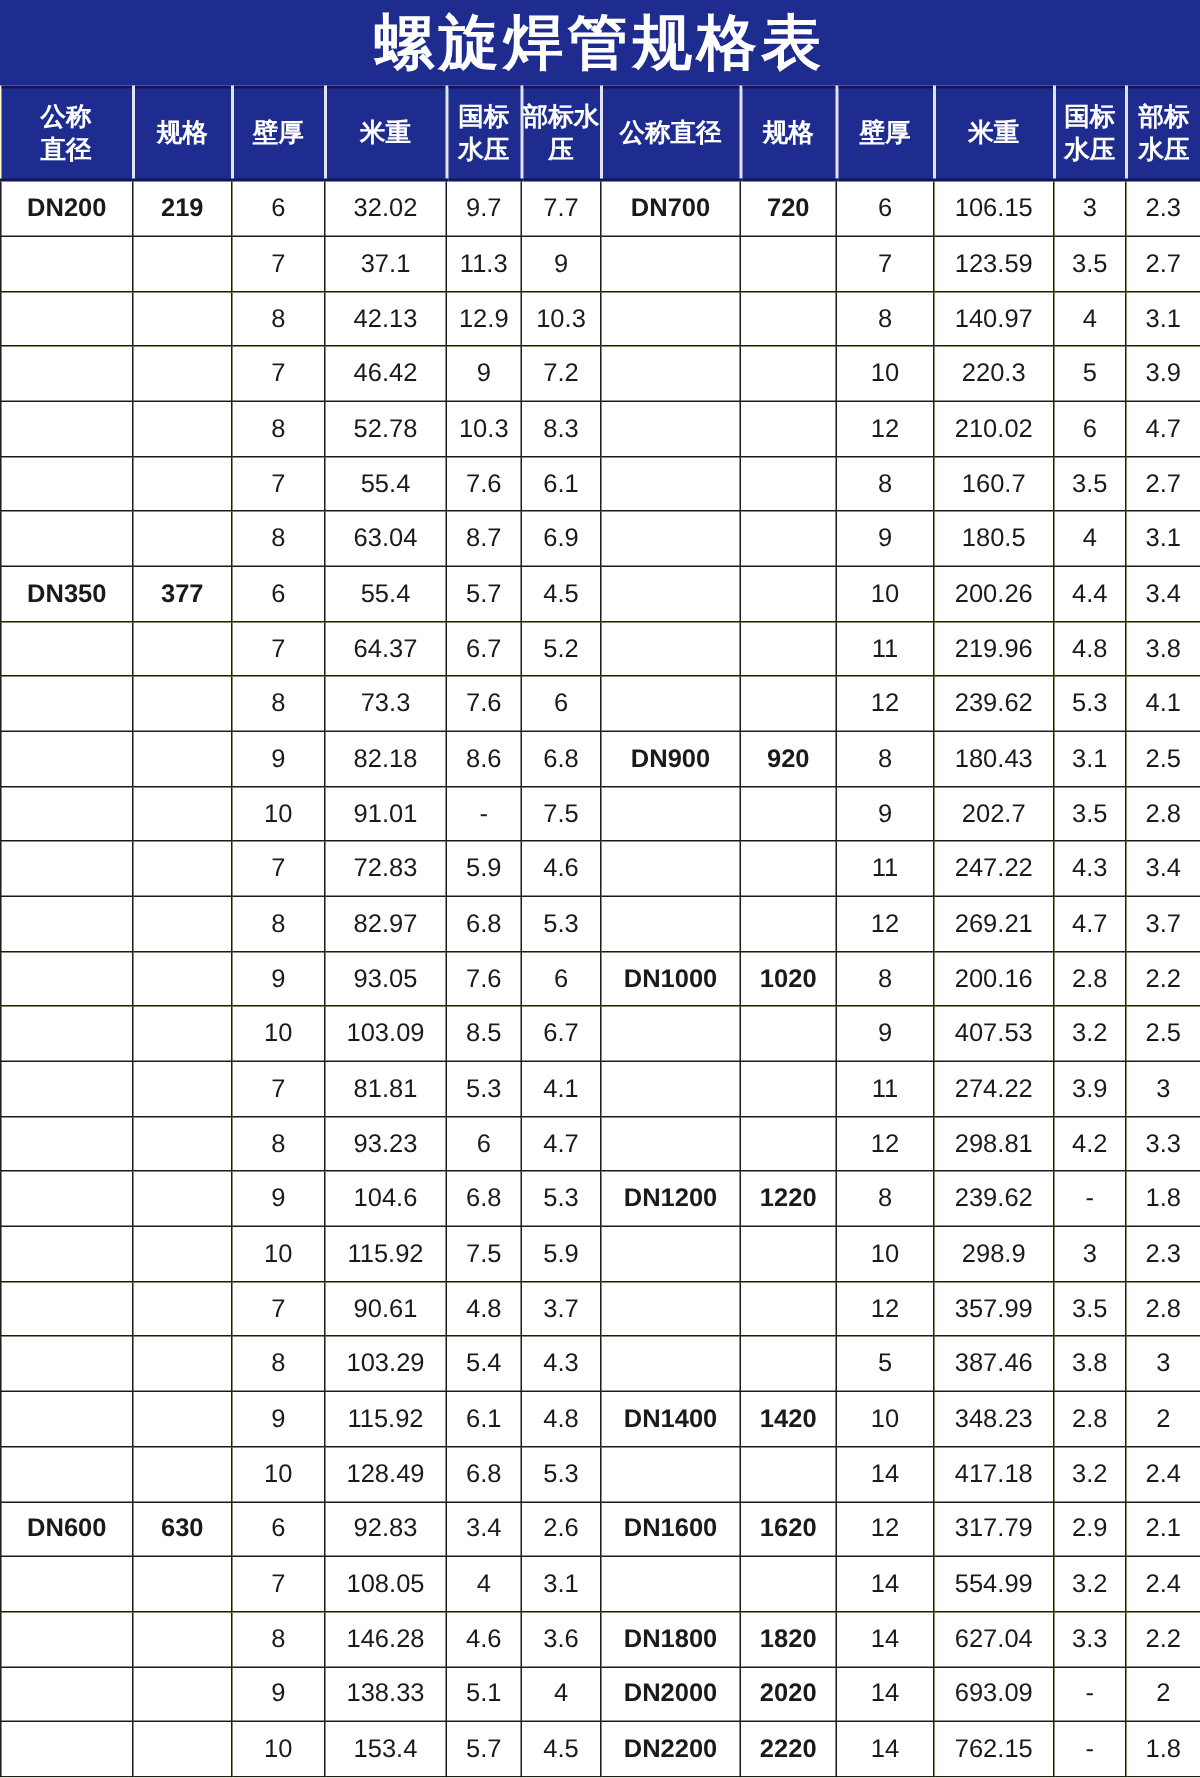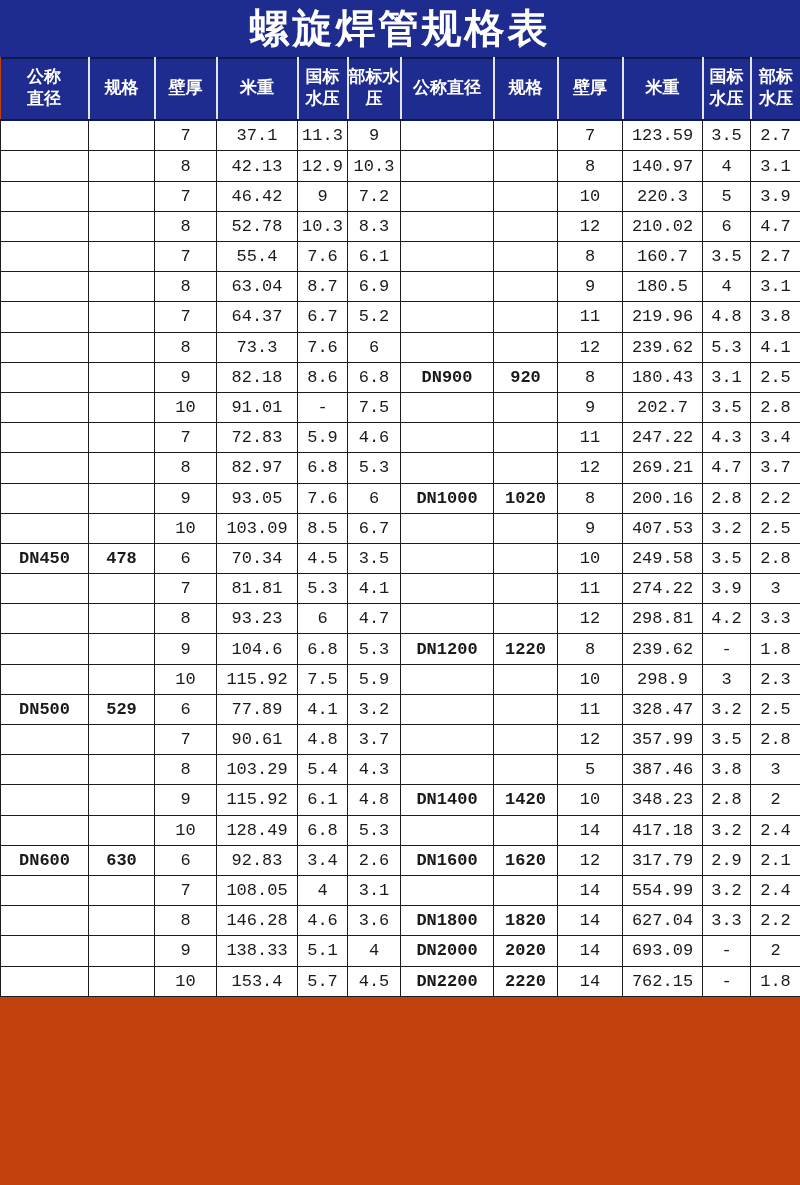--- a/index.html
+++ b/index.html
@@ -1,29 +1,29 @@
 <!DOCTYPE html>
 <html style="--header-bg: #1e2b8f; --header-text: #ffffff; --cell-text: #1a1a1a; --border: #1c1c1c;"><head>
 <meta charset="utf-8">
 <style>
   * { margin:0; padding:0; box-sizing:border-box; }
   html,body { width:800px; background:#fff; }
   body { font-family:"Liberation Sans","DejaVu Sans",sans-serif; }
-  .page { width:800px; height:1185px; overflow:hidden; background:#c2410c;font-family:Liberation Mono, monospace; }
+  .page { width:800px; height:1185px; overflow:hidden; background:#fef9c3; }
 
   .title-bar {
     height:57px;
     background:var(--header-bg,#1e2b8f);
     color:var(--header-text,#fff);
     display:flex; align-items:center; justify-content:center;
     font-size:40px; font-weight:bold; letter-spacing:3px;
   }
 
   table.spec-table {
-    width:800px; height:940px;
+    width:800px; height:1128px;
     border-collapse:collapse; table-layout:fixed;
   }
 
   thead tr { height:62px; }
   th {
     background:var(--header-bg,#1e2b8f);
     color:var(--header-text,#fff);
     font-size:17px; font-weight:bold;
     text-align:center; vertical-align:middle;
     line-height:1.3; padding:0;
@@ -74,20 +74,34 @@
           <th>公称直径</th>
           <th>规格</th>
           <th>壁厚</th>
           <th>米重</th>
           <th>国标水压</th>
           <th>部标水压</th>
         </tr>
     </thead>
     <tbody id="table-body">
         <tr>
+          <td class="b">DN200</td>
+          <td class="b">219</td>
+          <td>6</td>
+          <td>32.02</td>
+          <td>9.7</td>
+          <td>7.7</td>
+          <td class="b">DN700</td>
+          <td class="b">720</td>
+          <td>6</td>
+          <td>106.15</td>
+          <td>3</td>
+          <td>2.3</td>
+        </tr>
+        <tr>
           <td class="b"></td>
           <td class="b"></td>
           <td>7</td>
           <td>37.1</td>
           <td>11.3</td>
           <td>9</td>
           <td class="b"></td>
           <td class="b"></td>
           <td>7</td>
           <td>123.59</td>
@@ -156,20 +170,34 @@
           <td>8</td>
           <td>63.04</td>
           <td>8.7</td>
           <td>6.9</td>
           <td class="b"></td>
           <td class="b"></td>
           <td>9</td>
           <td>180.5</td>
           <td>4</td>
           <td>3.1</td>
+        </tr>
+        <tr>
+          <td class="b">DN350</td>
+          <td class="b">377</td>
+          <td>6</td>
+          <td>55.4</td>
+          <td>5.7</td>
+          <td>4.5</td>
+          <td class="b"></td>
+          <td class="b"></td>
+          <td>10</td>
+          <td>200.26</td>
+          <td>4.4</td>
+          <td>3.4</td>
         </tr>
         <tr>
           <td class="b"></td>
           <td class="b"></td>
           <td>7</td>
           <td>64.37</td>
           <td>6.7</td>
           <td>5.2</td>
           <td class="b"></td>
           <td class="b"></td>
@@ -270,34 +298,20 @@
           <td>8.5</td>
           <td>6.7</td>
           <td class="b"></td>
           <td class="b"></td>
           <td>9</td>
           <td>407.53</td>
           <td>3.2</td>
           <td>2.5</td>
         </tr>
         <tr>
-          <td class="b">DN450</td>
-          <td class="b">478</td>
-          <td>6</td>
-          <td>70.34</td>
-          <td>4.5</td>
-          <td>3.5</td>
-          <td class="b"></td>
-          <td class="b"></td>
-          <td>10</td>
-          <td>249.58</td>
-          <td>3.5</td>
-          <td>2.8</td>
-        </tr>
-        <tr>
           <td class="b"></td>
           <td class="b"></td>
           <td>7</td>
           <td>81.81</td>
           <td>5.3</td>
           <td>4.1</td>
           <td class="b"></td>
           <td class="b"></td>
           <td>11</td>
           <td>274.22</td>
@@ -338,34 +352,20 @@
           <td>10</td>
           <td>115.92</td>
           <td>7.5</td>
           <td>5.9</td>
           <td class="b"></td>
           <td class="b"></td>
           <td>10</td>
           <td>298.9</td>
           <td>3</td>
           <td>2.3</td>
-        </tr>
-        <tr>
-          <td class="b">DN500</td>
-          <td class="b">529</td>
-          <td>6</td>
-          <td>77.89</td>
-          <td>4.1</td>
-          <td>3.2</td>
-          <td class="b"></td>
-          <td class="b"></td>
-          <td>11</td>
-          <td>328.47</td>
-          <td>3.2</td>
-          <td>2.5</td>
         </tr>
         <tr>
           <td class="b"></td>
           <td class="b"></td>
           <td>7</td>
           <td>90.61</td>
           <td>4.8</td>
           <td>3.7</td>
           <td class="b"></td>
           <td class="b"></td>

